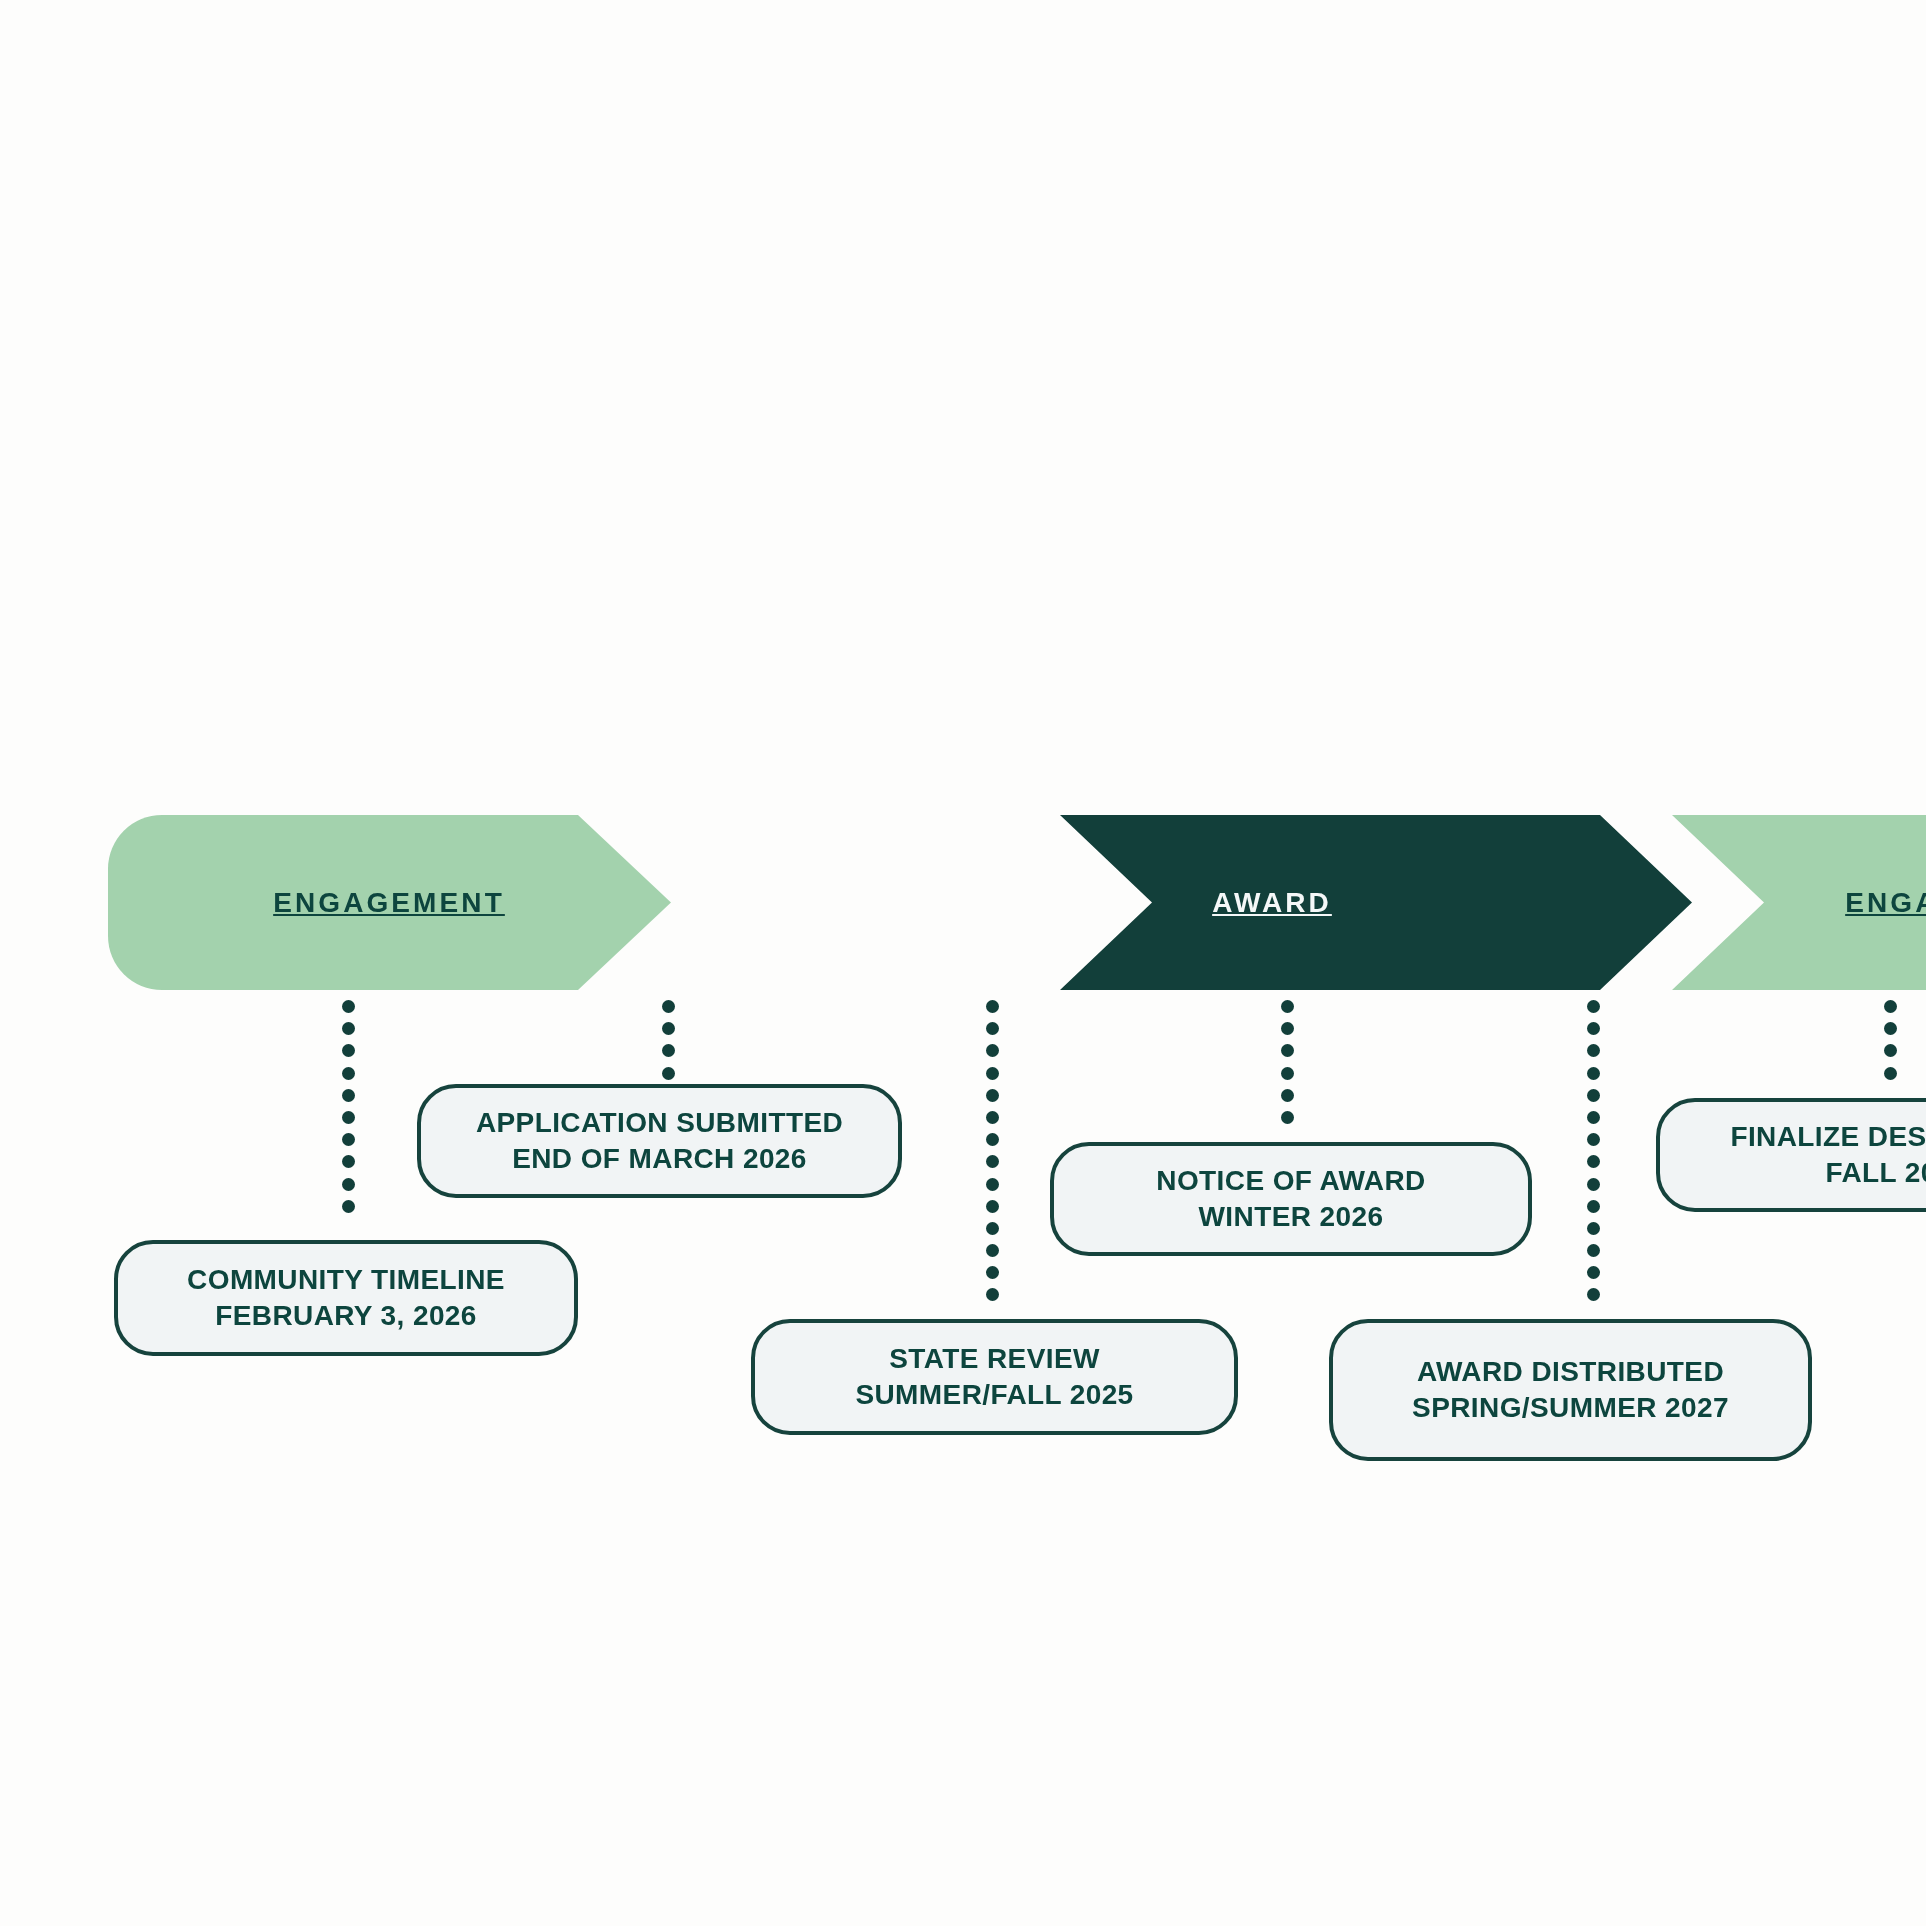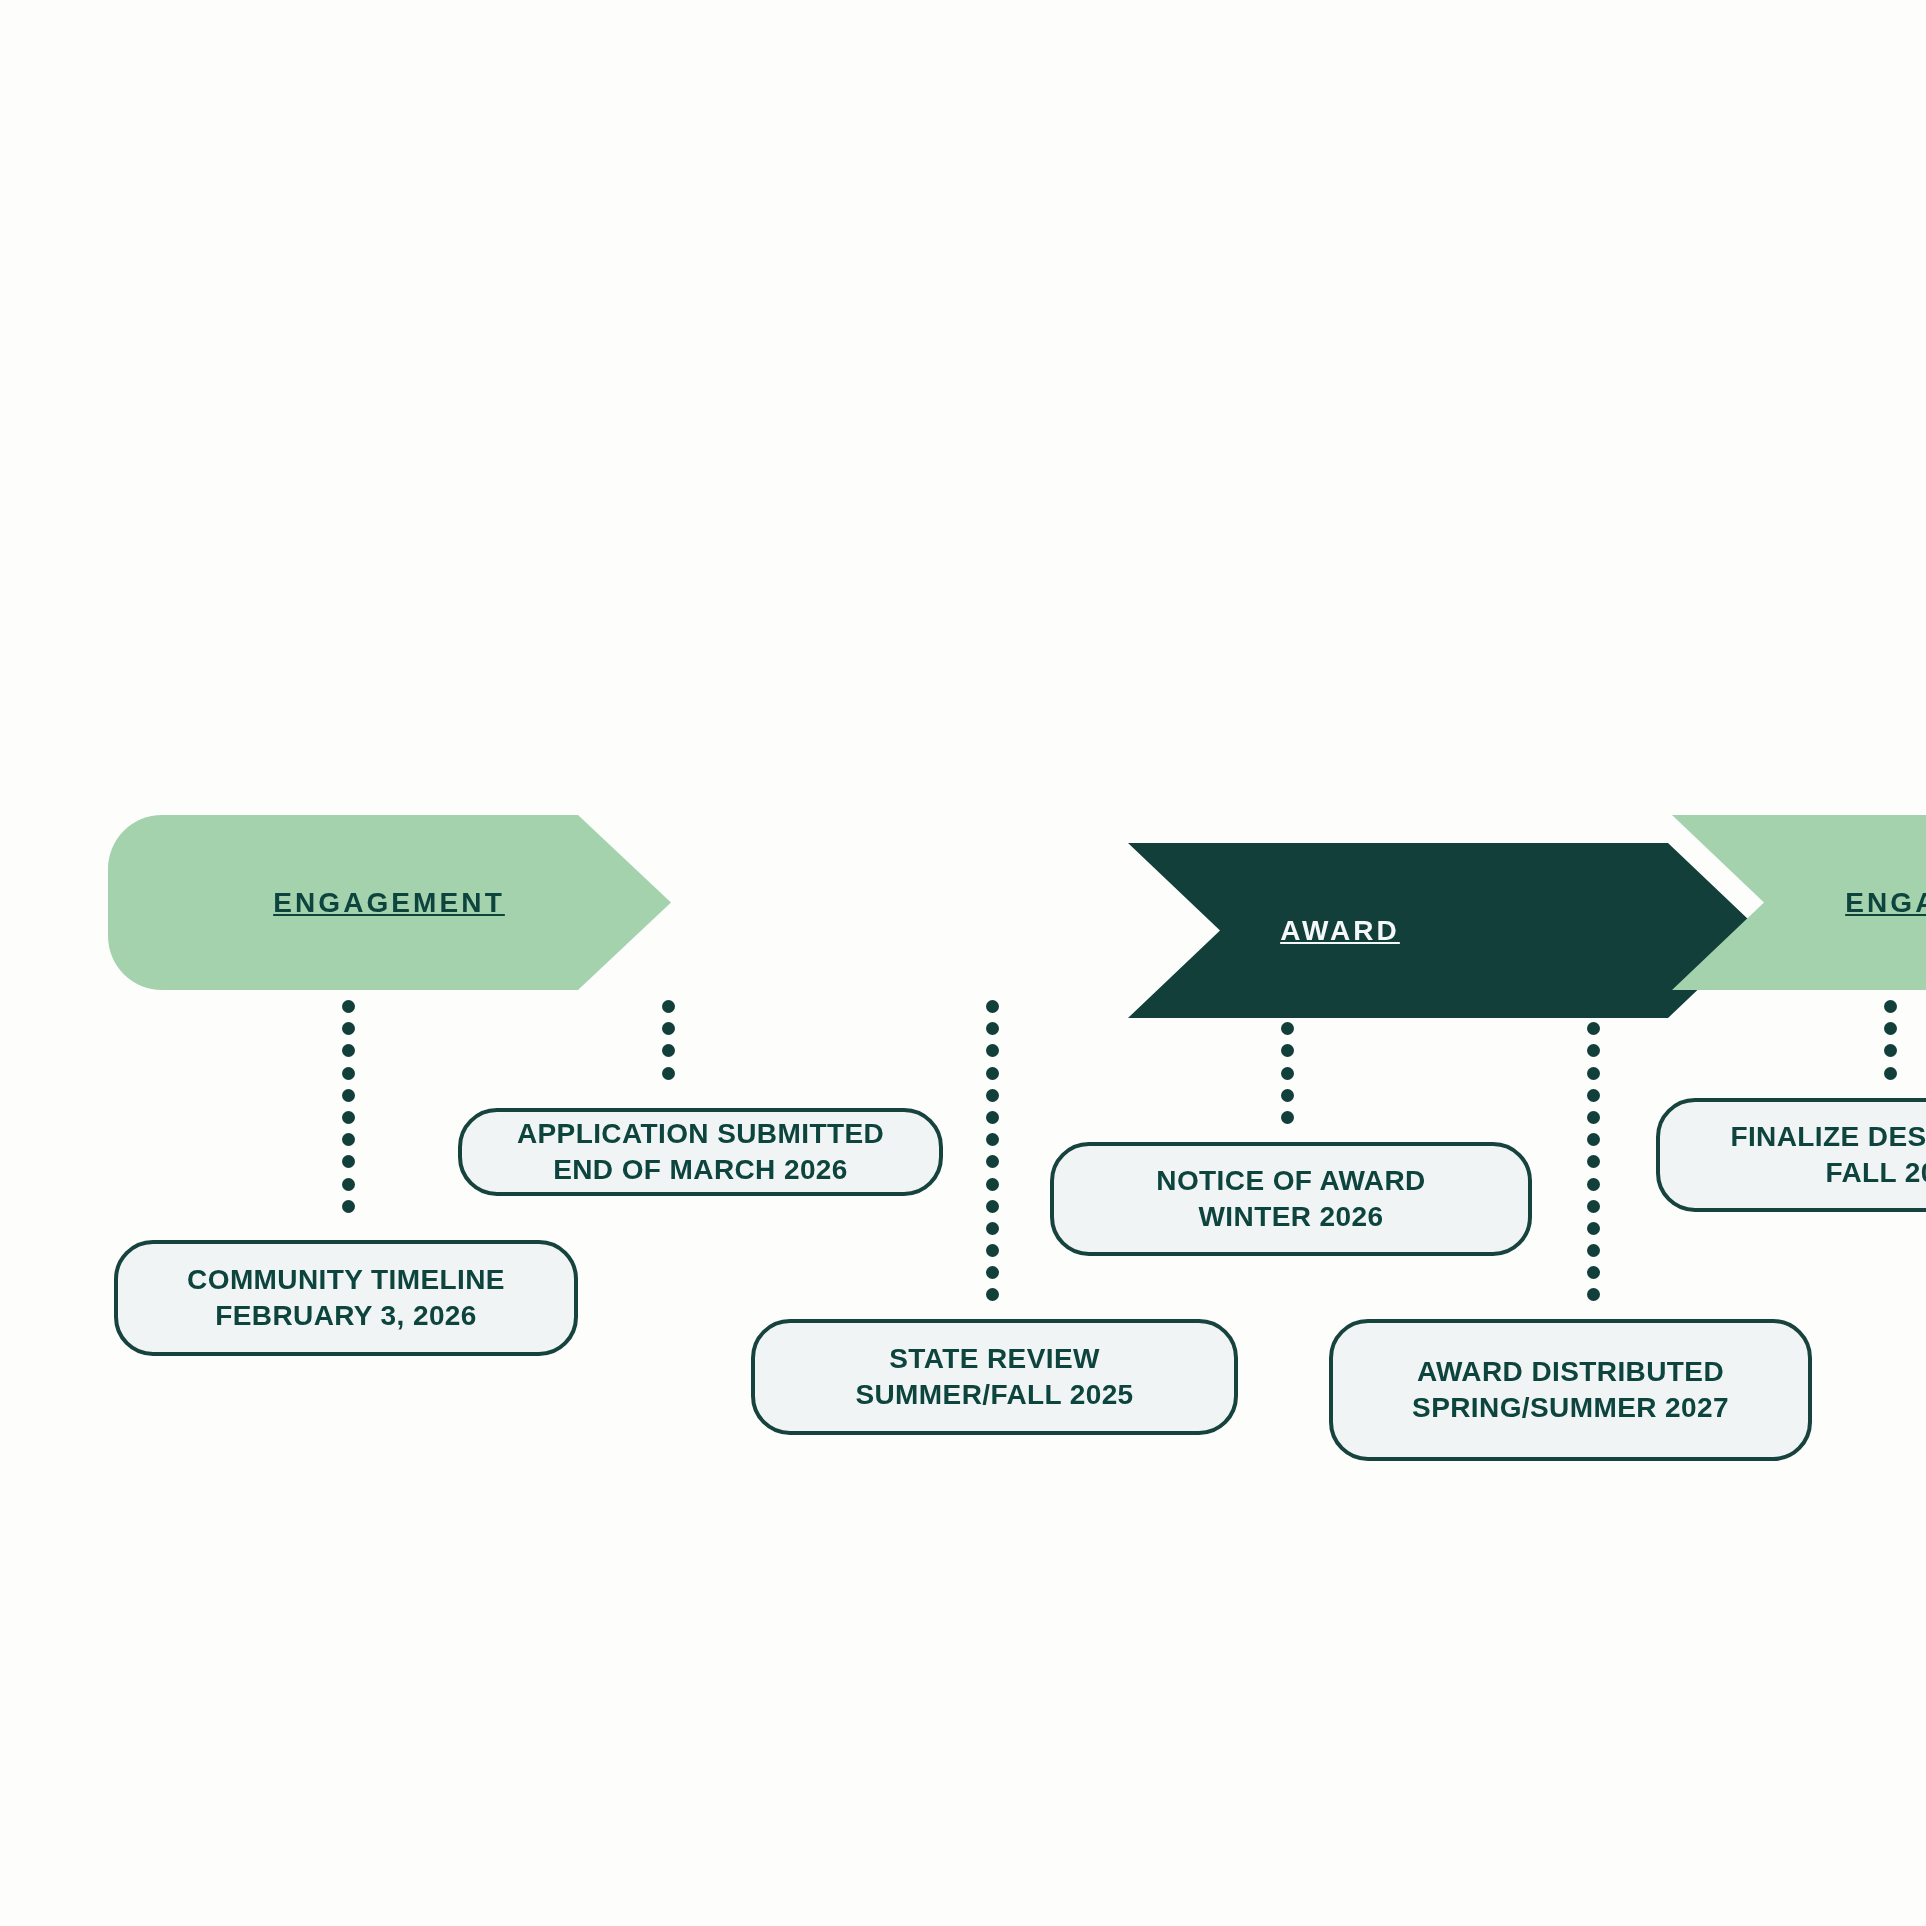--- a/index.html
+++ b/index.html
@@ -66,21 +66,21 @@
     width: 93px; height: 100%;
     background: var(--light-green, #a3d2ad);
     clip-path: polygon(0 0, 100% 50%, 0 100%);
   }
 
   
   .seg-chev {
     clip-path: polygon(0 0, calc(100% - 92px) 0, 100% 50%, calc(100% - 92px) 100%, 0 100%, 92px 50%);
   }
   .seg2 { left: 493px; width: 578px; background: var(--teal, #2b9e90); }
-  .seg3 { left: 1020px; width: 632px; background: var(--dark-teal, #123f3a); margin-top: 28px; }
+  .seg3 { left: 952px; width: 632px; background: var(--dark-teal, #123f3a); }
   .seg4 { left: 1564px; width: 686px; background: var(--light-green, #a3d2ad); }
   .seg3 .seg-label { transform: translateX(-104px); }
   .seg4 .seg-label { transform: translateX(-54px); }
 
   
   .connector {
     position: absolute;
     top: 1000px;
     width: 13px;
     display: flex;
@@ -117,21 +117,21 @@
     letter-spacing: 0.4px;
     line-height: 36px;
     white-space: nowrap;
   }
   .box-light {
     background: var(--box-bg, #f1f4f5);
     border: 4.2px solid var(--box-border, #16433d);
     color: var(--text-dark, #0d453e);
   }
   .b1 { left: 114px;  top: 1240px; width: 464px; height: 116px; }
-  .b2 { left: 458px; top: 1084px; width: 485px; height: 88px; margin-top: 24px; }
+  .b2 { left: 417px; top: 1084px; width: 485px; height: 114px; }
   .b3 { left: 751px; top: 1319px; width: 487px; height: 116px; }
   .b4 { left: 1050px; top: 1142px; width: 482px; height: 114px; }
   .b5 { left: 1329px; top: 1319px; width: 483px; height: 142px; }
   .b6 { left: 1656px; top: 1098px; width: 482px; height: 114px; }
 </style>
 </head>
 <body>
 
 <div class="canvas">
 

